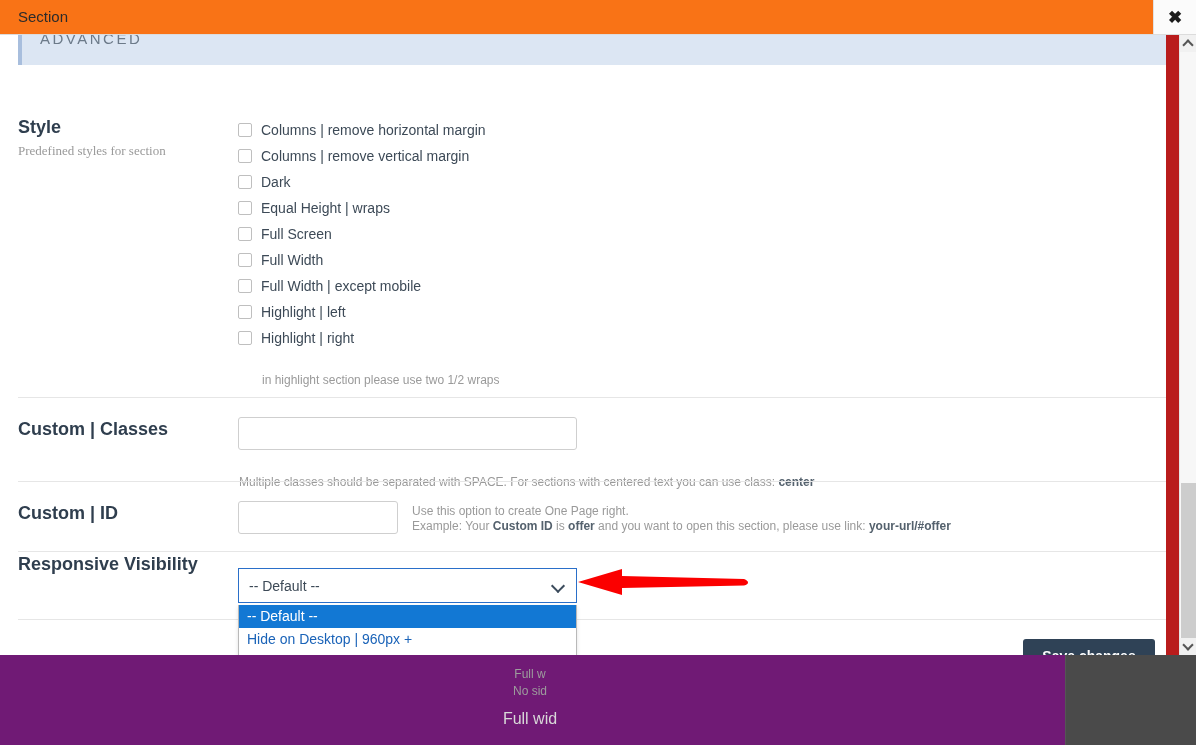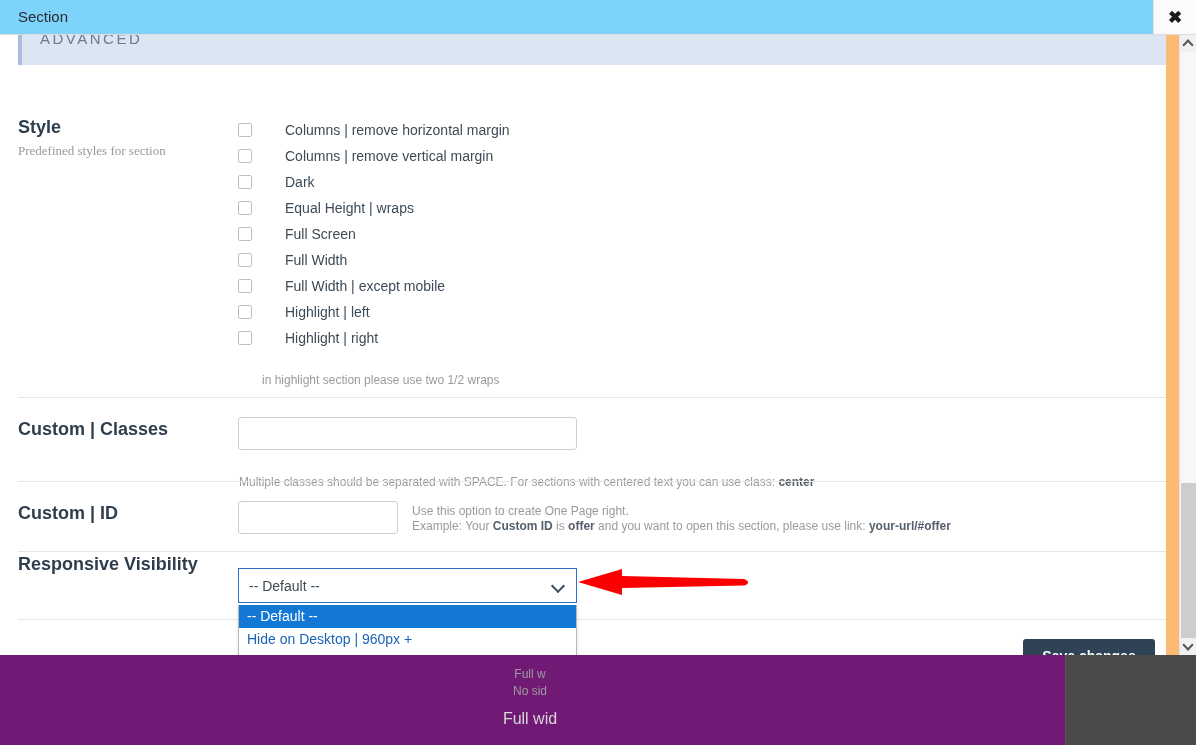--- a/index.html
+++ b/index.html
@@ -63,21 +63,21 @@
     width: 1196px;
     height: 655px;
     background: #ffffff;
     overflow: hidden;
   }
 
   
   #titlebar {
     position: relative;
     height: 35px;
-    background: #7dd3fc;
+    background: #f97316;
     border-bottom: 1px solid #dcdcdc;
     box-sizing: border-box;
   }
   #titlebar .title-text {
     position: absolute;
     left: 18px;
     top: 8px;
     font-size: 15px;
     color: #2b2b2b;
     font-family: "Liberation Sans", sans-serif;
@@ -100,21 +100,21 @@
     font-weight: bold;
     color: #1a1a1a;
     line-height: 1;
   }
 
   
   #content {
     position: relative;
     width: 1196px;
     height: 620px;
-    background: #fdba74;
+    background: #b91c1c;
     overflow: hidden;
   }
   #content-inner {
     position: relative;
     width: 1166px;
     height: 620px;
     background: #fff;
   }
 
   
@@ -191,21 +191,20 @@
     box-sizing: border-box;
     margin-right: 9px;
     flex: 0 0 auto;
     cursor: pointer;
   }
   .cb-label {
     font-size: 14px;
     color: #3d4a57;
     font-family: "Liberation Sans", sans-serif;
     cursor: pointer;
-    margin-left: 24px;
   }
   #style-hint {
     position: absolute;
     left: 262px;
     top: 338px;
     font-size: 12px;
     color: #9a9a9a;
   }
 
   

